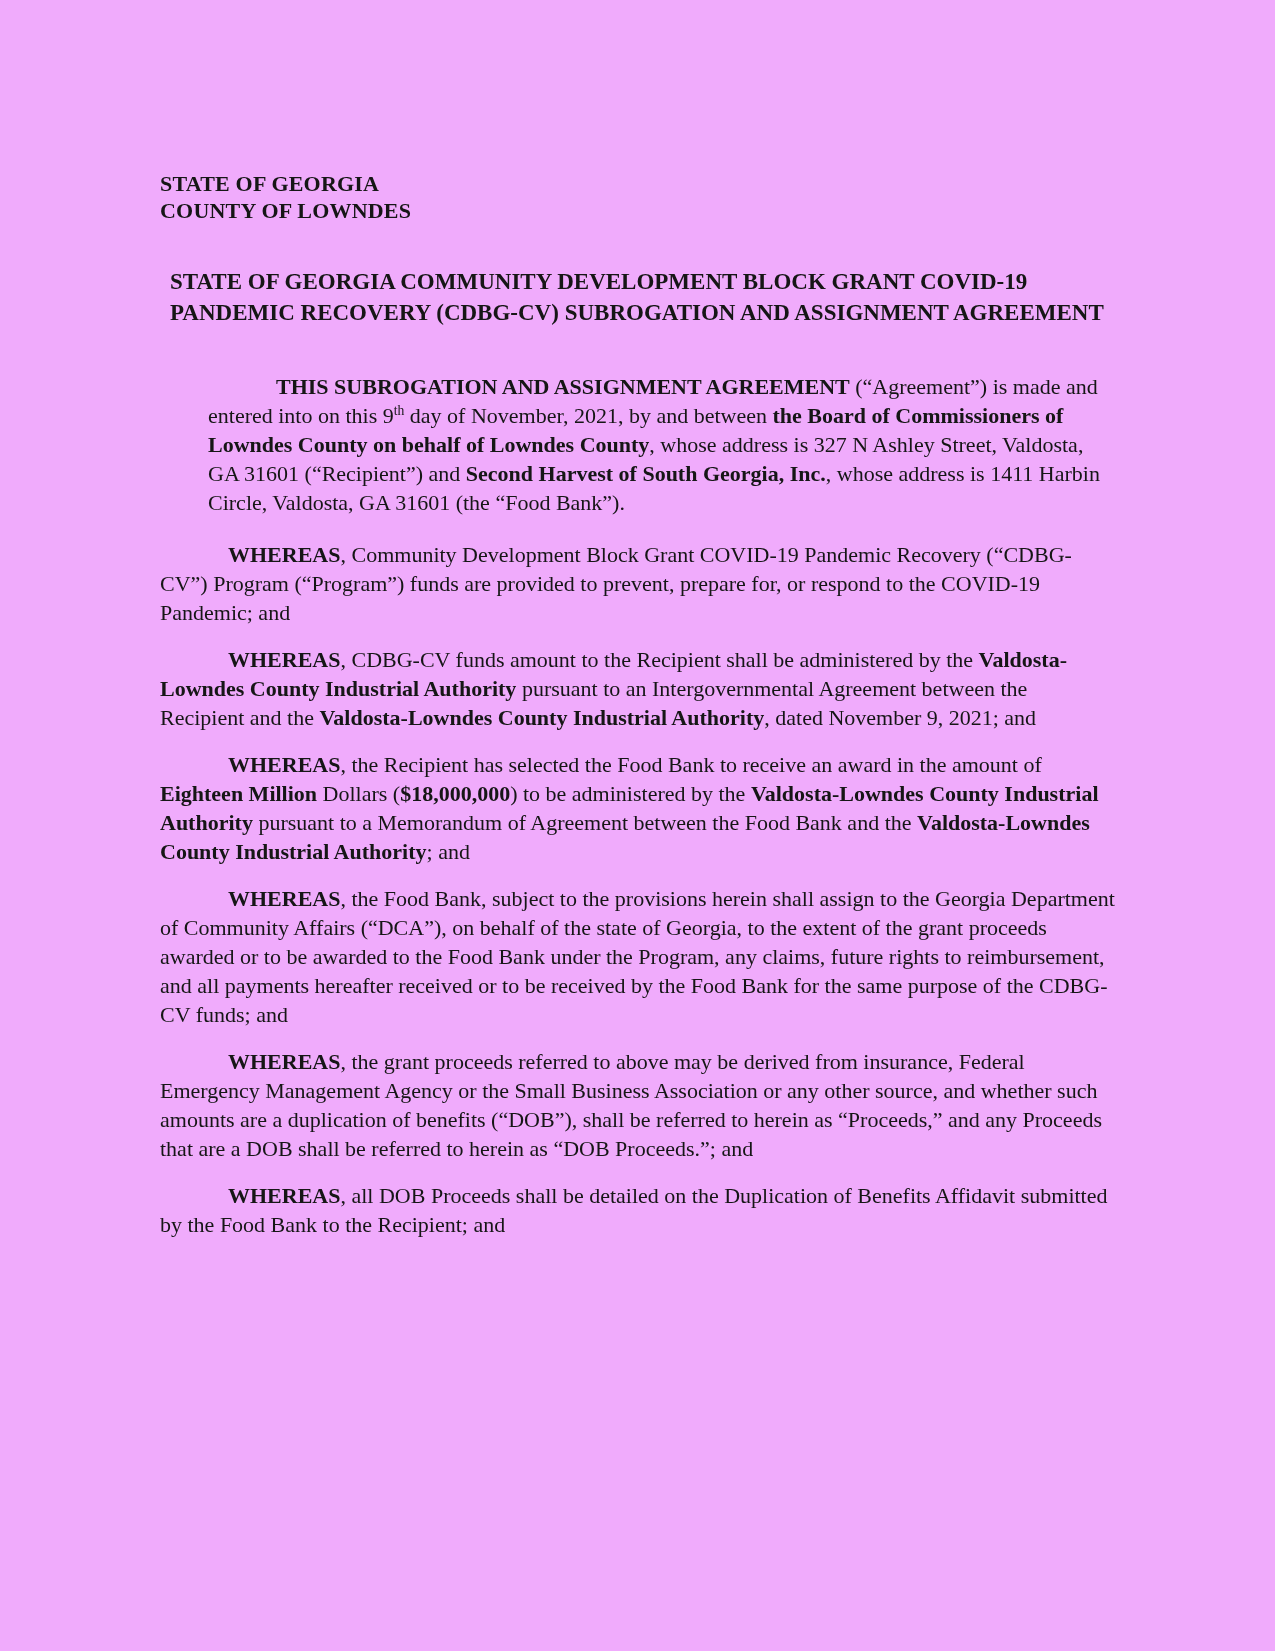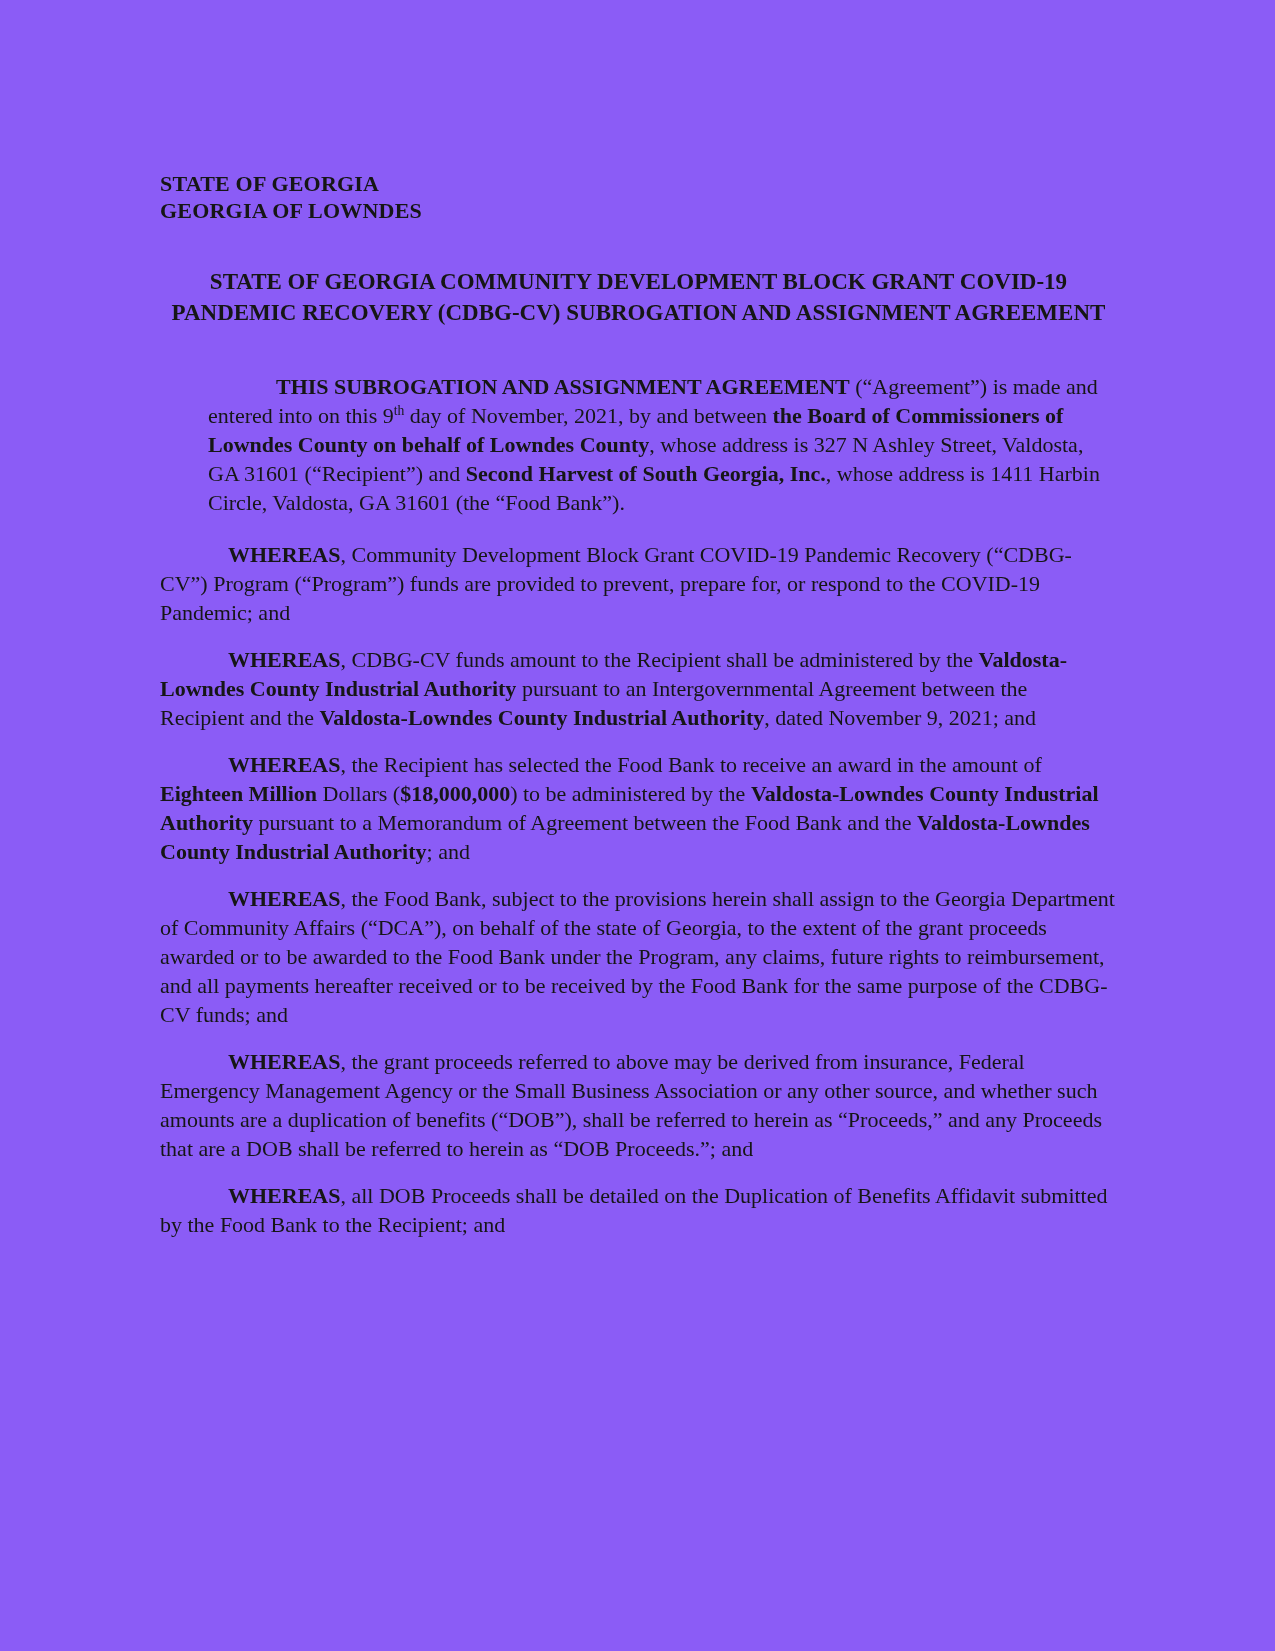--- a/index.html
+++ b/index.html
@@ -4,37 +4,36 @@
 <style>
   html, body {
     margin: 0;
     padding: 0;
     background: #ffffff;
   }
   .page {
     position: relative;
     width: 1275px;
     height: 1651px;
-    background: #8b5cf6;
+    background: #f0abfc;
     overflow: hidden;
     color: #161616;
     font-family: "Liberation Serif", "DejaVu Serif", serif;
   }
   .content {
     padding: 170px 158px 0 160px;
   }
   .letterhead {
     font-weight: bold;
     font-size: 22px;
     line-height: 27px;
     letter-spacing: 0.2px;
   }
   .doc-title {
     margin-top: 42px;
-    text-align: center;
     font-weight: bold;
     font-size: 23px;
     line-height: 31px;
     padding: 0 10px;
   }
   .body-text p {
     margin: 18px 0 0 0;
     font-size: 22px;
     line-height: 29px;
     text-indent: 68px;
@@ -57,21 +56,21 @@
   }
 </style>
 </head>
 <body>
 
 <div class="page">
   <div class="content">
 
     <div class="letterhead">
       <div>STATE OF GEORGIA</div>
-      <div>GEORGIA OF LOWNDES</div>
+      <div>COUNTY OF LOWNDES</div>
     </div>
 
     <div class="doc-title">
       <div>STATE OF GEORGIA COMMUNITY DEVELOPMENT BLOCK GRANT COVID-19</div>
       <div>PANDEMIC RECOVERY (CDBG-CV) SUBROGATION AND ASSIGNMENT AGREEMENT</div>
     </div>
 
     <div class="body-text">
       <p class="preamble"><span class="b">THIS SUBROGATION AND ASSIGNMENT AGREEMENT</span><span> (“Agreement”) is made and entered into on this 9</span><sup>th</sup><span> day of November, 2021, by and between </span><span class="b">the Board of Commissioners of Lowndes County on behalf of Lowndes County</span><span>, whose address is 327 N Ashley Street, Valdosta, GA 31601 (“Recipient”) and </span><span class="b">Second Harvest of South Georgia, Inc.</span><span>, whose address is 1411 Harbin Circle, Valdosta, GA 31601 (the “Food Bank”).</span></p>
       <p class="recital-first"><span class="b">WHEREAS</span><span>, Community Development Block Grant COVID-19 Pandemic Recovery (“CDBG-CV”) Program (“Program”) funds are provided to prevent, prepare for, or respond to the COVID-19 Pandemic; and</span></p>

